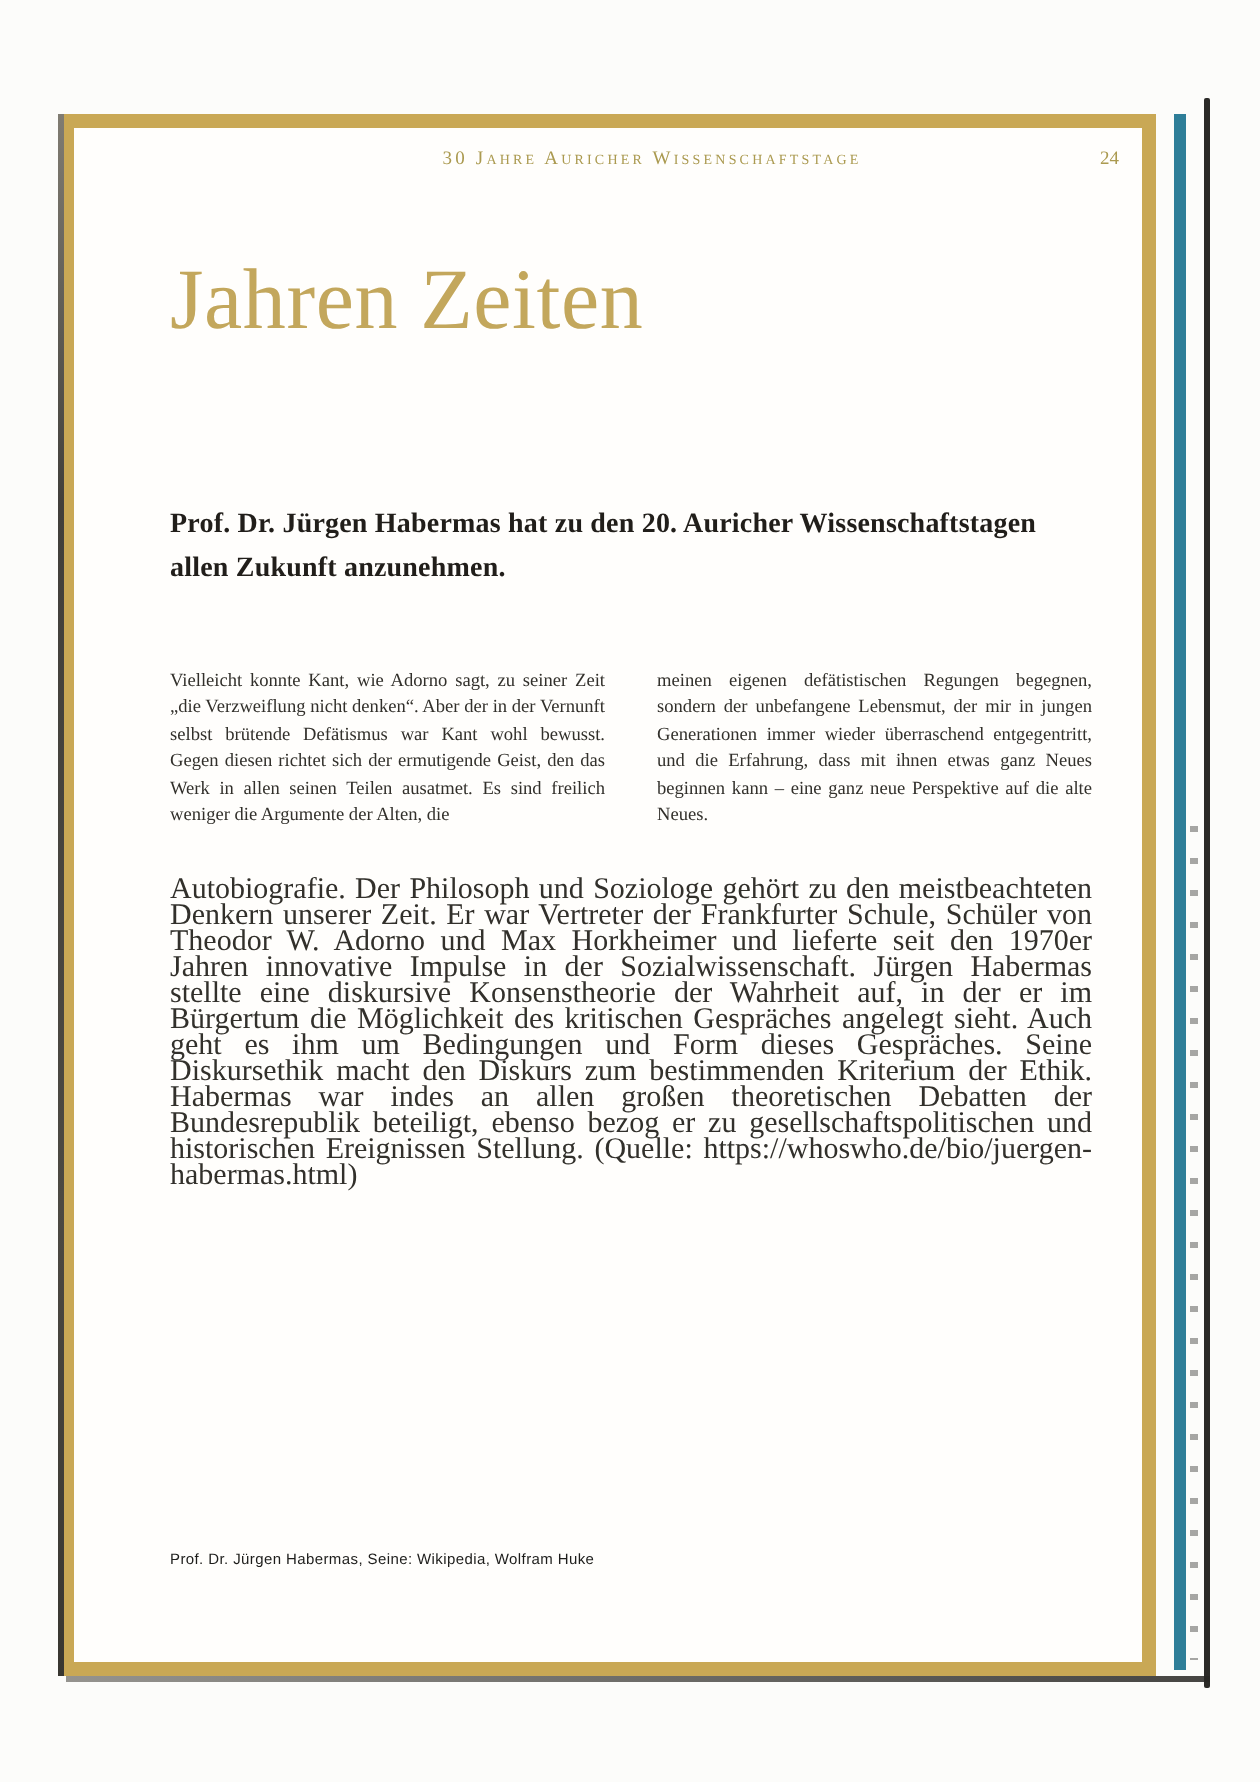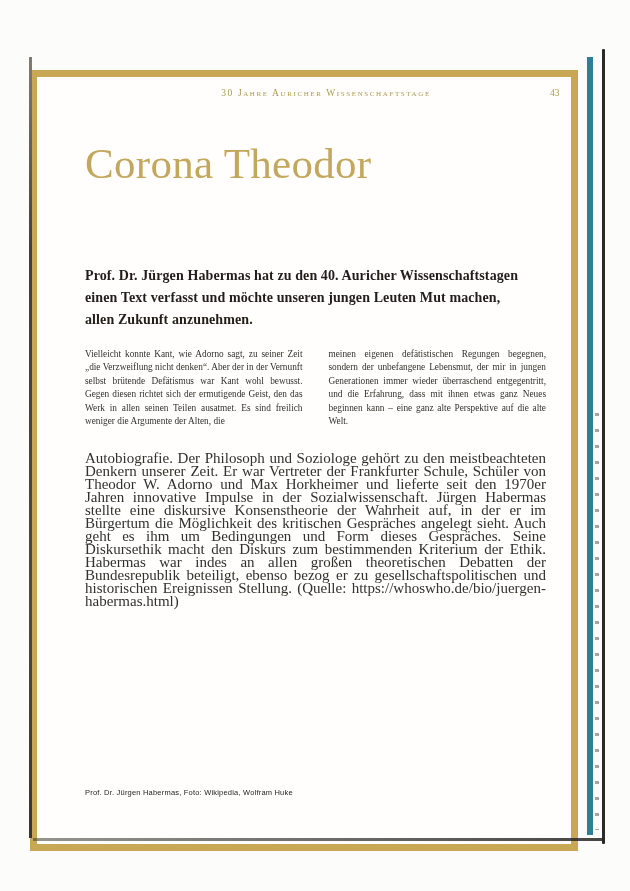--- a/index.html
+++ b/index.html
@@ -11,21 +11,20 @@
     overflow:hidden;
     font-family:"Liberation Serif", serif;
   }
   
   .page-frame{
     position:absolute;left:30px;top:57px;
     width:548px;height:781px;
     box-sizing:border-box;
     border:7px solid #c9a855;
     background:#fffefc;
-    margin-top:13px;
   }
   .content{position:relative;width:100%;height:100%;}
 
   .running-head{
     position:absolute;left:44px;right:0;top:11px;
     text-align:center;
     font-variant:small-caps;
     font-size:9.5px;letter-spacing:1.6px;
     color:#ab9a50;
   }
@@ -91,40 +90,39 @@
 </head>
 <body>
 
 <div class="scan">
 
   <div class="page-frame">
     <div class="content">
 
       <div class="running-head">30 Jahre Auricher Wissenschaftstage</div>
 
-      <div class="page-num">43</div>
+      <div class="page-num">24</div>
 
       <div class="title">
-        <div>Corona Theodor</div>
+        <div>Jahren Zeiten</div>
       </div>
 
       <div class="subtitle">
-        <div>Prof. Dr. Jürgen Habermas hat zu den 40. Auricher Wissenschaftstagen</div>
-        <div>einen Text verfasst und möchte unseren jungen Leuten Mut machen,</div>
+        <div>Prof. Dr. Jürgen Habermas hat zu den 20. Auricher Wissenschaftstagen</div>
         <div>allen Zukunft anzunehmen.</div>
       </div>
 
       <div class="columns">
         <div class="col">Vielleicht konnte Kant, wie Adorno sagt, zu seiner Zeit „die Verzweiflung nicht denken“. Aber der in der Vernunft selbst brütende Defätismus war Kant wohl bewusst. Gegen diesen richtet sich der ermutigende Geist, den das Werk in allen seinen Teilen ausatmet. Es sind freilich weniger die Argumente der Alten, die</div>
-        <div class="col">meinen eigenen defätistischen Regungen begegnen, sondern der unbefangene Lebensmut, der mir in jungen Generationen immer wieder überraschend entgegentritt, und die Erfahrung, dass mit ihnen etwas ganz Neues beginnen kann – eine ganz alte Perspektive auf die alte Welt.</div>
+        <div class="col">meinen eigenen defätistischen Regungen begegnen, sondern der unbefangene Lebensmut, der mir in jungen Generationen immer wieder überraschend entgegentritt, und die Erfahrung, dass mit ihnen etwas ganz Neues beginnen kann – eine ganz neue Perspektive auf die alte Neues.</div>
       </div>
 
       <div class="bio">Autobiografie. Der Philosoph und Soziologe gehört zu den meistbeachteten Denkern unserer Zeit. Er war Vertreter der Frankfurter Schule, Schüler von Theodor W. Adorno und Max Horkheimer und lieferte seit den 1970er Jahren innovative Impulse in der Sozialwissenschaft. Jürgen Habermas stellte eine diskursive Konsenstheorie der Wahrheit auf, in der er im Bürgertum die Möglichkeit des kritischen Gespräches angelegt sieht. Auch geht es ihm um Bedingungen und Form dieses Gespräches. Seine Diskursethik macht den Diskurs zum bestimmenden Kriterium der Ethik. Habermas war indes an allen großen theoretischen Debatten der Bundesrepublik beteiligt, ebenso bezog er zu gesellschaftspolitischen und historischen Ereignissen Stellung. (Quelle: https://whoswho.de/bio/juergen-habermas.html)</div>
 
-      <div class="caption">Prof. Dr. Jürgen Habermas, Foto: Wikipedia, Wolfram Huke</div>
+      <div class="caption">Prof. Dr. Jürgen Habermas, Seine: Wikipedia, Wolfram Huke</div>
 
     </div>
   </div>
 
   <div class="spine-line"></div>
   <div class="teal-stripe"></div>
   <div class="edge-marks"></div>
   <div class="edge-dark-line"></div>
   <div class="bottom-shadow"></div>
 

